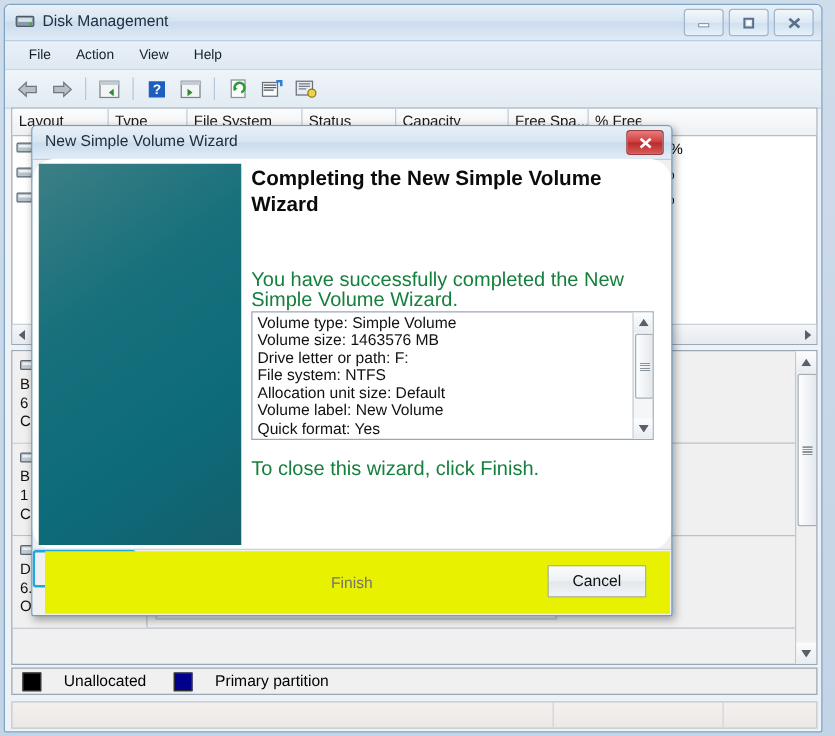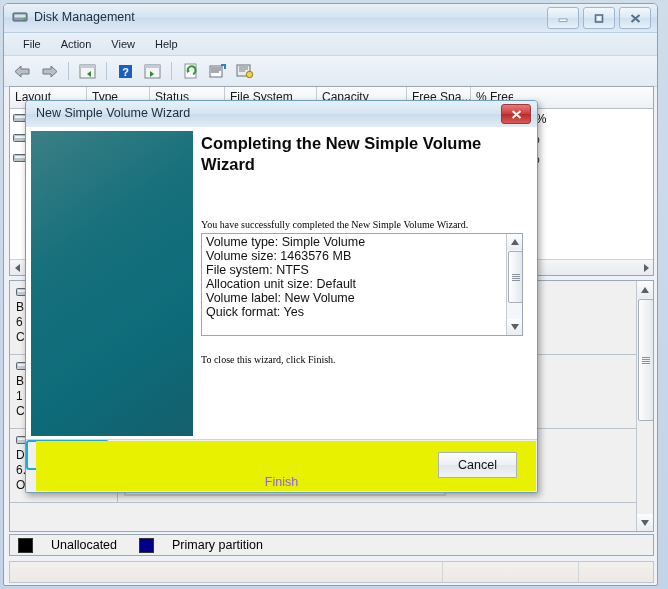--- a/index.html
+++ b/index.html
@@ -139,28 +139,28 @@
     background:linear-gradient(to bottom,#e7f0f8 0%,#d6e5f2 48%,#cadcee 52%,#e2ecf6 100%);
     border-bottom:1px solid #b9cfe1;
   }
   .dlg-title span{position:absolute;left:10px;top:5px;font-size:12.5px;color:#1e2c3a;}
   .dlg-x{
     position:absolute;right:6px;top:3px;width:28px;height:18px;border-radius:3px;
     border:1px solid #9a3b3b;
     background:linear-gradient(to bottom,#e87b7b 0%,#cf3d3d 48%,#b92b2b 52%,#d85959 100%);
     display:flex;align-items:center;justify-content:center;
   }
-  .dlg-body{position:absolute;left:0;top:26px;width:100%;height:313px;background:#fff;}
+  .dlg-body{position:absolute;left:0;top:26px;width:100%;height:313px;background:#fff;border-radius:18px;}
   .banner{
     position:absolute;left:5px;top:4px;width:162px;height:305px;
     background:linear-gradient(145deg,#3c7f85 0%,#17707c 35%,#0d6b79 70%,#155f6d 100%);
   }
   .dlg-main{position:absolute;left:175px;top:6px;right:14px;}
   .dlg-h1{font-size:16.5px;font-weight:bold;line-height:21px;color:#0b0b0b;}
-  .dlg-p{font-size:10px;line-height:16px;color:#000000;font-family:Liberation Serif, serif;}
+  .dlg-p{font-size:16px;line-height:16px;color:#15803d;}
   .listbox{
     border:1px solid #9aa8b5;background:#fff;height:103px;position:relative;
     box-sizing:border-box;overflow:hidden;
   }
   .lb-items{padding:1px 4px;}
   .lb-item{font-size:12.5px;line-height:14.1px;color:#111;white-space:nowrap;}
   .lb-scroll{
     position:absolute;right:0;top:0;width:16px;height:100%;
     background:#f4f6f8;border-left:1px solid #c3cbd3;box-sizing:border-box;
   }
@@ -183,22 +183,22 @@
   .btn-back{right:216px;}
   .btn-cancel{right:20px;}
   .btn-finish{
     right:118px;top:11px;width:79px;height:26px;border:2px solid #22a7dd;border-radius:3px;
     background:#f0f0f0;padding:0;
   }
   .btn-finish-inner{
     position:absolute;left:10px;top:1px;right:1px;bottom:1px;background:#e8f200;
   }
   .btn-finish-label{
-    position:absolute;left:0;top:16px;width:100%;height:100%;
-    display:flex;align-items:center;justify-content:center;font-size:12.5px;color:#8b5cf6;
+    position:absolute;left:0;top:0;width:100%;height:100%;
+    display:flex;align-items:center;justify-content:center;font-size:12.5px;color:#737373;
   }
 </style>
 </head>
 <body>
 
 <div class="app">
 <div class="win">
 
   <div class="titlebar">
     <span class="title-ico">
@@ -290,22 +290,22 @@
             <path d="M3 4 h9 M3 6 h9 M3 8 h6" stroke="#767e87"></path>
             <circle cx="13.5" cy="11.5" r="3.2" fill="#f2d24b" stroke="#8a7a1a"></circle>
           </svg>
     </div>
   </div>
 
   <div class="listpane">
     <div class="colhdr">
       <div class="col" style="width:77px">Layout</div>
       <div class="col" style="width:63px">Type</div>
+      <div class="col" style="width:92px">File System</div>
       <div class="col" style="width:75px">Status</div>
-      <div class="col" style="width:92px">File System</div>
       <div class="col" style="width:90px">Capacity</div>
       <div class="col" style="width:64px">Free Spa...</div>
       <div class="col" style="width:42px;border-right:none">% Free</div>
     </div>
     <div class="rows">
       <div class="row">
         <span class="volico">
           <svg width="16" height="13" viewBox="0 0 16 13">
                 <rect x="0.5" y="2.5" width="14" height="7" rx="1" fill="#b9c3cc" stroke="#5c6670"></rect>
                 <rect x="2" y="4" width="10" height="2" fill="#eef2f5"></rect>
@@ -457,20 +457,21 @@
   <div class="dlg-body">
     <div class="banner"></div>
     <div class="dlg-main">
       <div class="dlg-h1">Completing the New Simple Volume Wizard</div>
       <div class="dlg-p" style="margin-top:42px;">You have successfully completed the New Simple Volume Wizard.</div>
 
       <div class="listbox">
         <div class="lb-items">
           <div class="lb-item">Volume type: Simple Volume</div>
           <div class="lb-item">Volume size: 1463576 MB</div>
+          <div class="lb-item">Drive letter or path: F:</div>
           <div class="lb-item">File system: NTFS</div>
           <div class="lb-item">Allocation unit size: Default</div>
           <div class="lb-item">Volume label: New Volume</div>
           <div class="lb-item">Quick format: Yes</div>
         </div>
         <div class="lb-scroll">
           <div class="lbs-arr">
             <svg width="8" height="6" viewBox="0 0 8 6">
                   <path d="M4 0 L8 6 L0 6 Z" fill="#5a6067"></path>
                 </svg>

